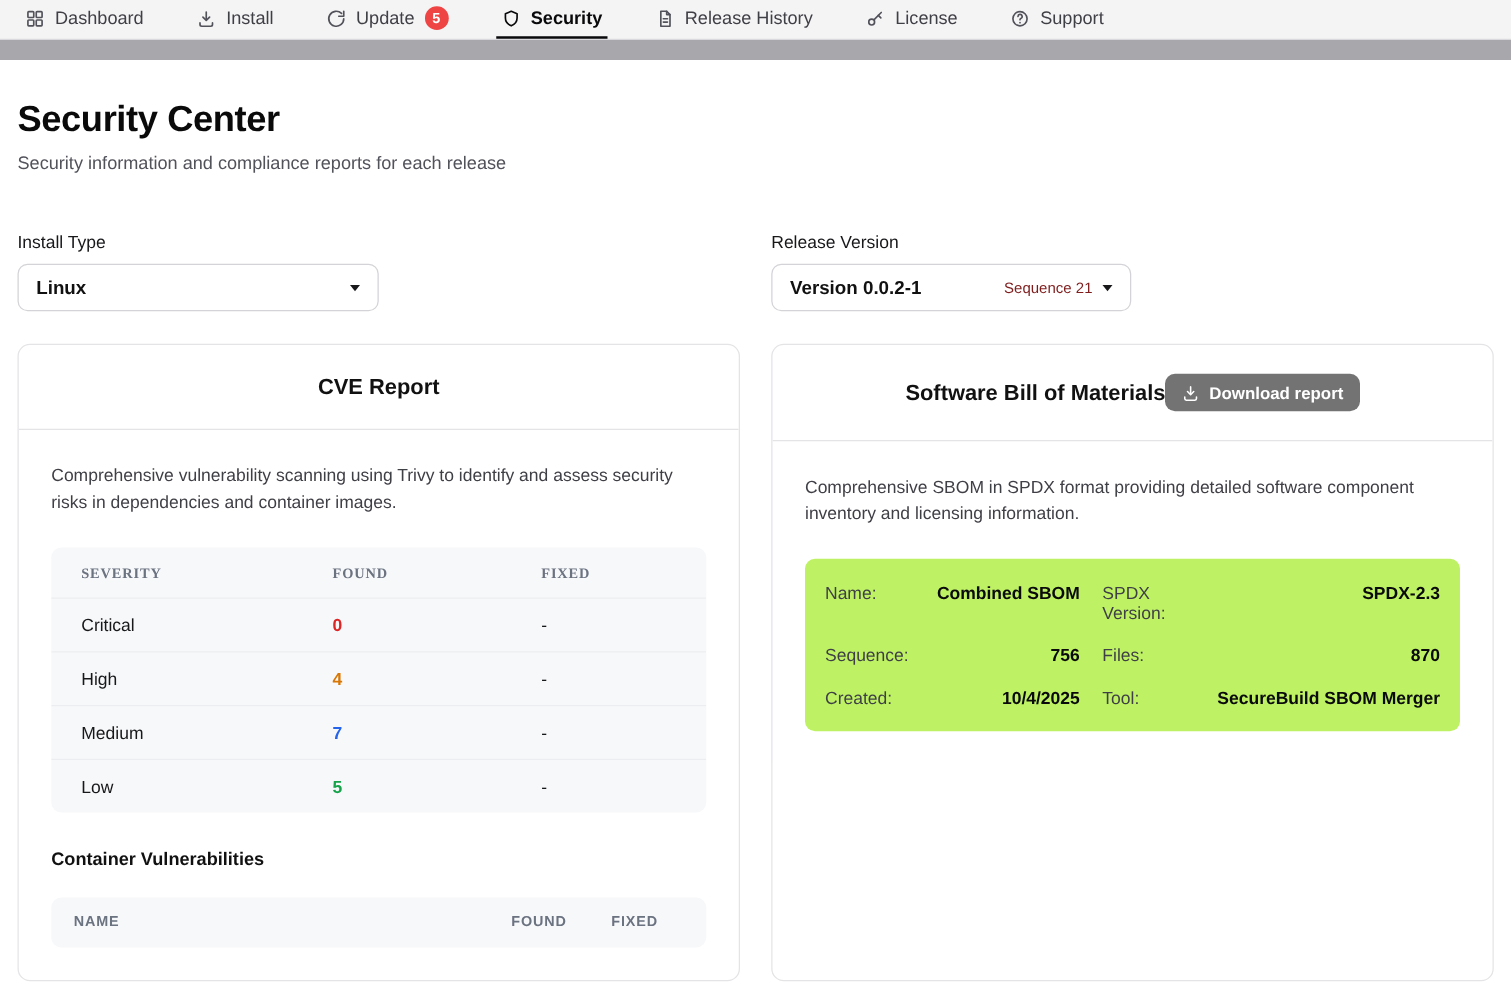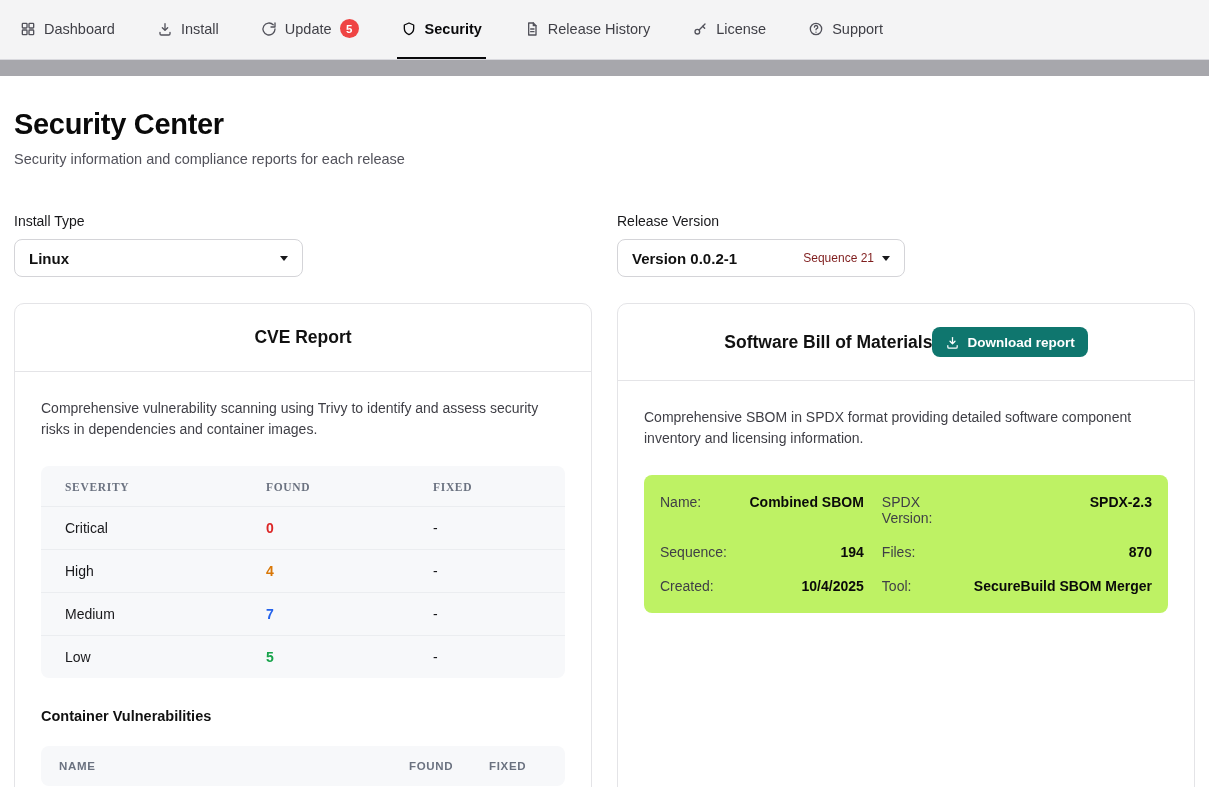--- a/index.html
+++ b/index.html
@@ -1,20 +1,20 @@
 <!DOCTYPE html>
 <html><head>
 <meta charset="utf-8">
 <style>
   * { margin: 0; padding: 0; box-sizing: border-box; }
   html, body { width: 1209px; height: 787px; overflow: hidden; background: #ffffff;
     font-family: "Liberation Sans", sans-serif; color: #18181b; }
 
   
-  .topnav { height: 60px; background: #f4f4f5; border-bottom: 1px solid #d9d9de;
+  .topnav { height: 32px; background: #f4f4f5; border-bottom: 1px solid #d9d9de;
     display: flex; align-items: stretch; padding-left: 16px; gap: 34px; }
   .nav-item { display: flex; align-items: center; gap: 8px; font-size: 14.5px; color: #3f3f46;
     border-bottom: 2px solid transparent; padding: 0 4px; cursor: pointer; }
   .nav-item .nicon { display: flex; align-items: center; color: #52525b; }
   .nav-item.active { color: #09090b; font-weight: 600; border-bottom-color: #09090b; }
   .nav-item.active .nicon { color: #09090b; }
   .nav-badge { background: #ef4444; color: #fff; font-size: 11.5px; font-weight: 700;
     min-width: 19px; height: 19px; border-radius: 10px; display: inline-flex;
     align-items: center; justify-content: center; padding: 0 5px; }
 
@@ -63,21 +63,21 @@
   .c-medium { color: #2563eb; }
   .c-low { color: #16a34a; }
 
   .sub-heading { margin-top: 30px; font-size: 14.5px; font-weight: 700; color: #111; }
   .cv-table { margin-top: 22px; background: #f7f8fa; border-radius: 8px; }
   .cv-head { display: grid; grid-template-columns: 1fr 80px 58px; padding: 0 18px; }
   .cv-head .cv-cell { font-size: 11.5px; font-weight: 700; letter-spacing: 0.06em;
     color: #6b7280; padding: 14px 0; }
 
   
-  .btn-download { background: #0f766e; color: #fff; border: none; border-radius: 8px;
+  .btn-download { background: #737373; color: #fff; border: none; border-radius: 8px;
     height: 30px; padding: 0 13px; font-size: 13.5px; font-weight: 600;
     display: inline-flex; align-items: center; gap: 7px; cursor: pointer;
     font-family: "Liberation Sans", sans-serif; }
   .info-grid { margin-top: 26px; background: #bef264; border-radius: 8px; padding: 10px 16px;
     display: grid; grid-template-columns: 88px 1fr 110px 1fr; }
   .info-cell { padding: 9px 0; font-size: 14px; }
   .info-label { color: #3f3f46; }
   .info-label.second { padding-left: 18px; }
   .info-value { font-weight: 700; color: #0a0a0a; text-align: right; white-space: nowrap; }
 </style>
@@ -247,21 +247,21 @@
       <div class="card-body">
         <p class="card-desc">Comprehensive SBOM in SPDX format providing detailed software component inventory and licensing information.</p>
 
         <div class="info-grid">
           <div class="info-cell info-label">Name:</div>
           <div class="info-cell info-value">Combined SBOM</div>
           <div class="info-cell info-label second">SPDX Version:</div>
           <div class="info-cell info-value">SPDX-2.3</div>
 
           <div class="info-cell info-label">Sequence:</div>
-          <div class="info-cell info-value">194</div>
+          <div class="info-cell info-value">756</div>
           <div class="info-cell info-label second">Files:</div>
           <div class="info-cell info-value">870</div>
 
           <div class="info-cell info-label">Created:</div>
           <div class="info-cell info-value">10/4/2025</div>
           <div class="info-cell info-label second">Tool:</div>
           <div class="info-cell info-value">SecureBuild SBOM Merger</div>
         </div>
       </div>
     </section>

